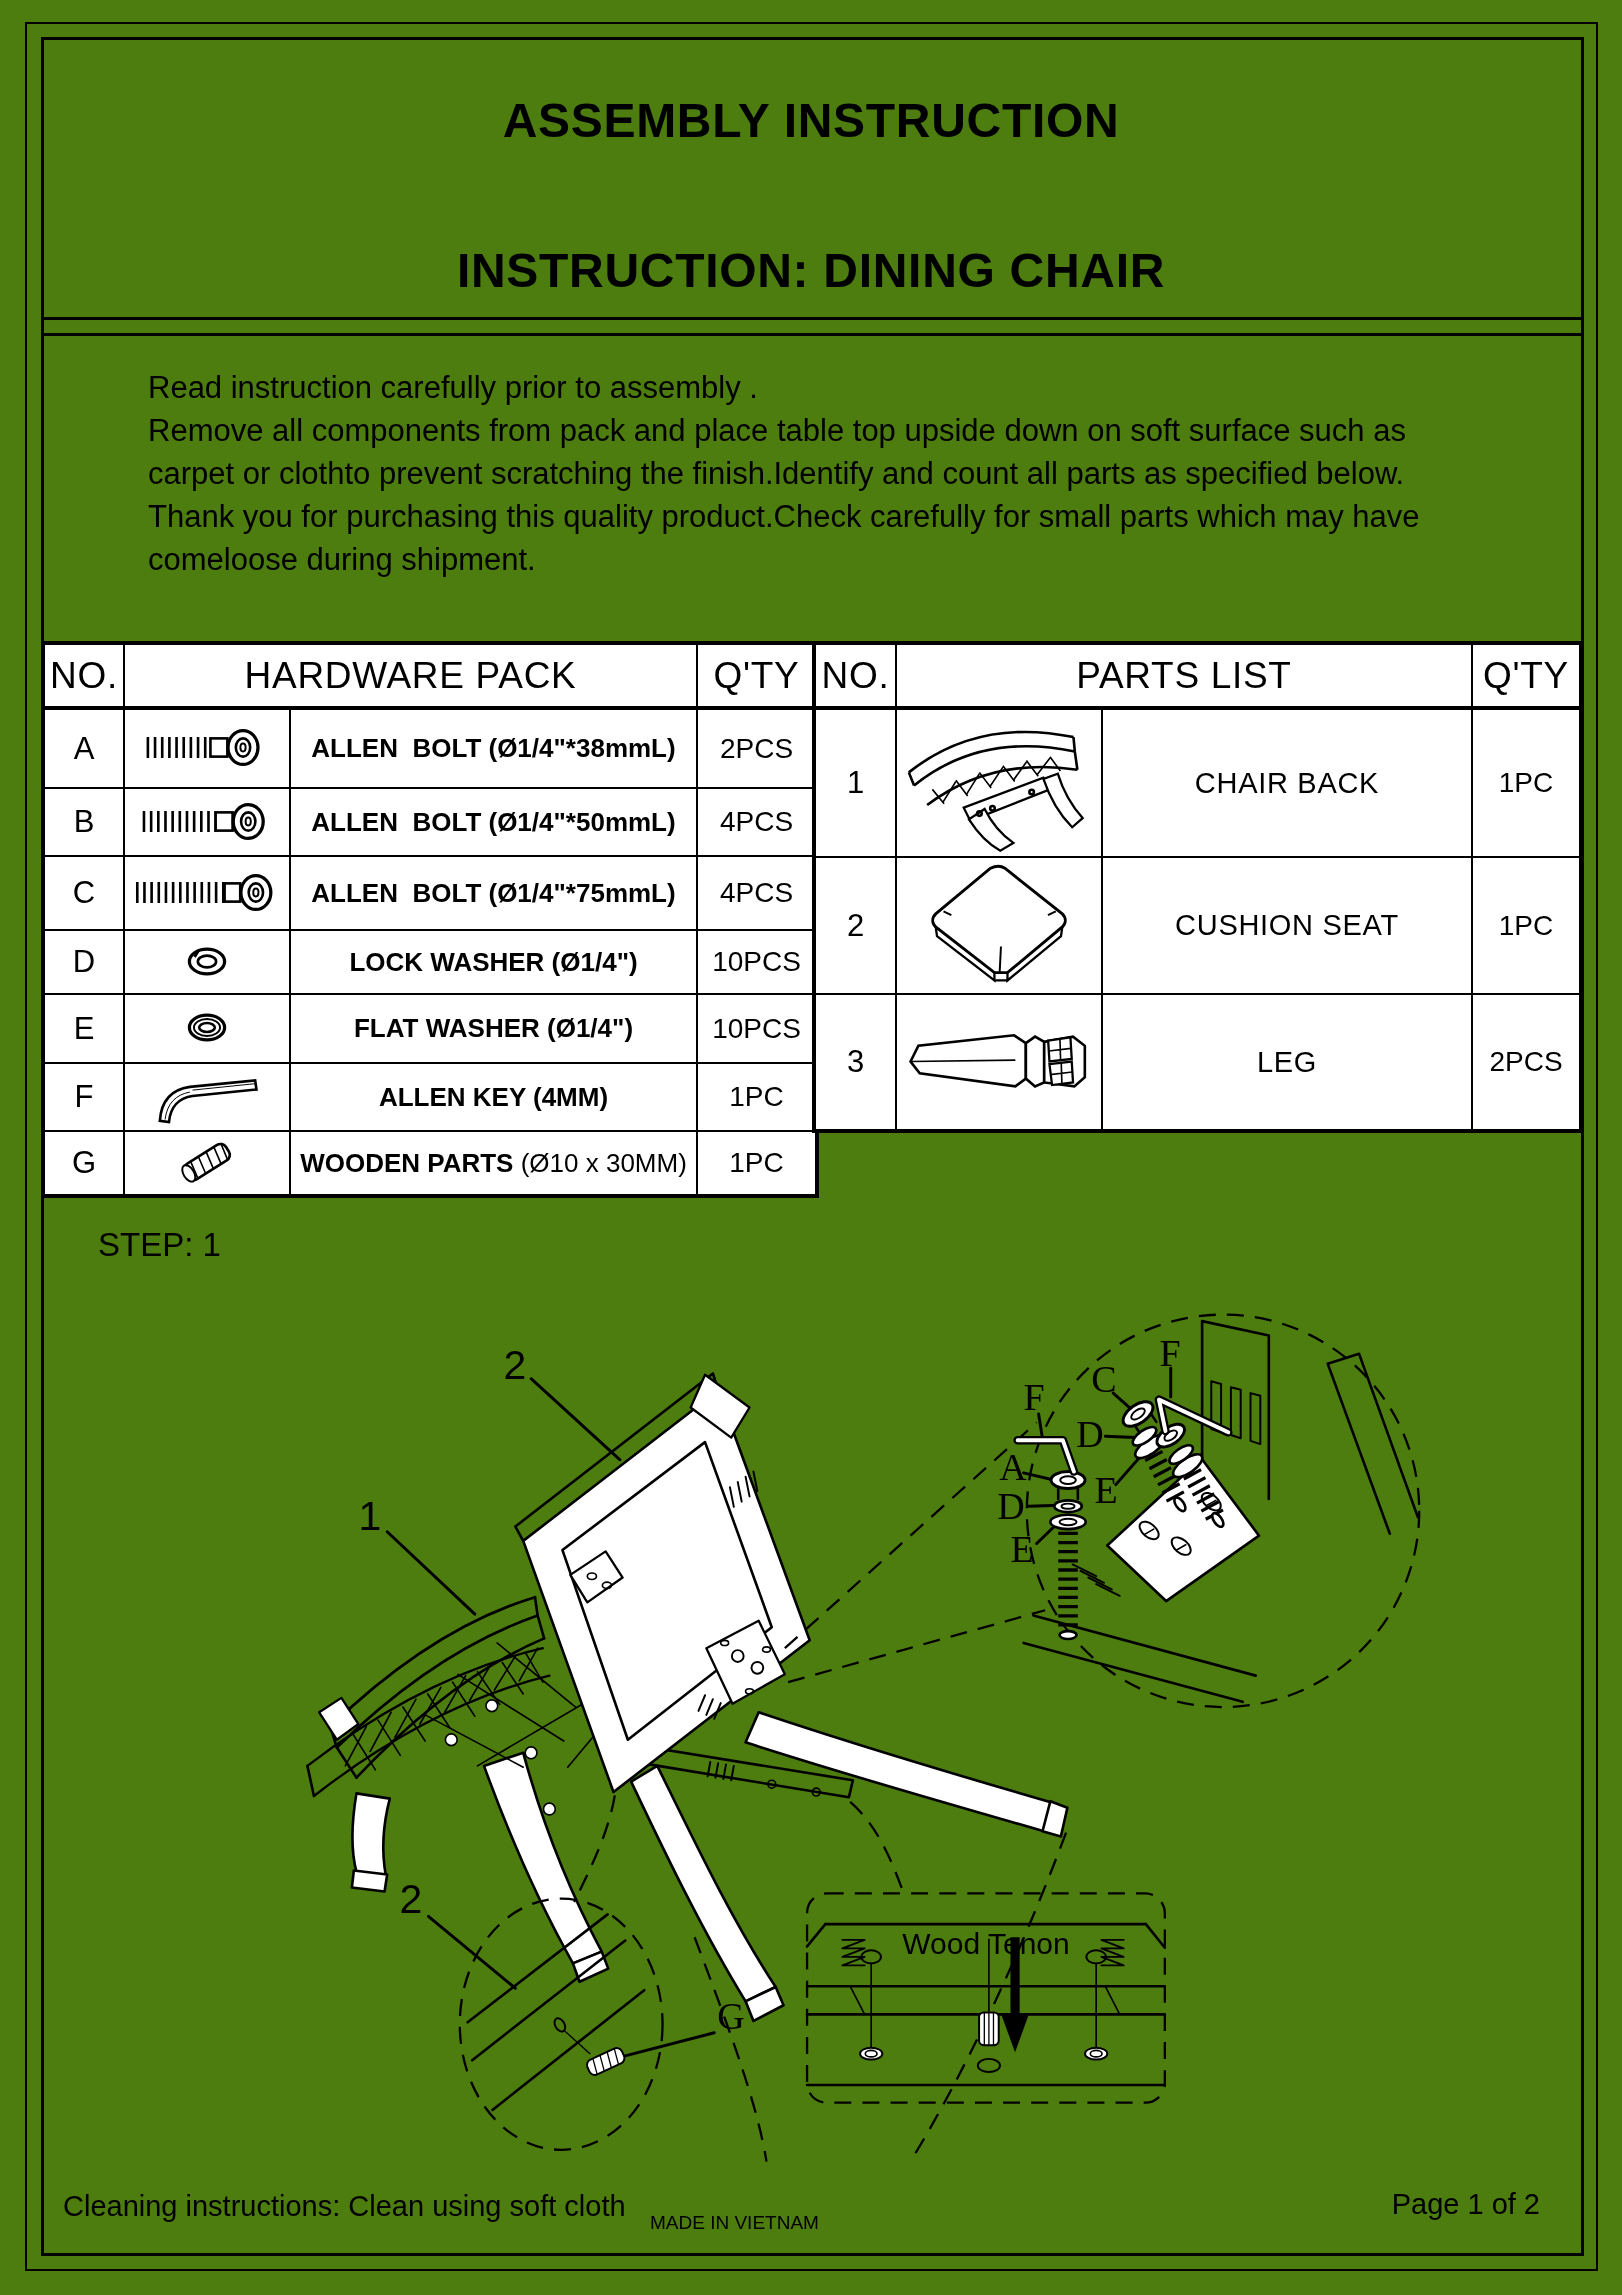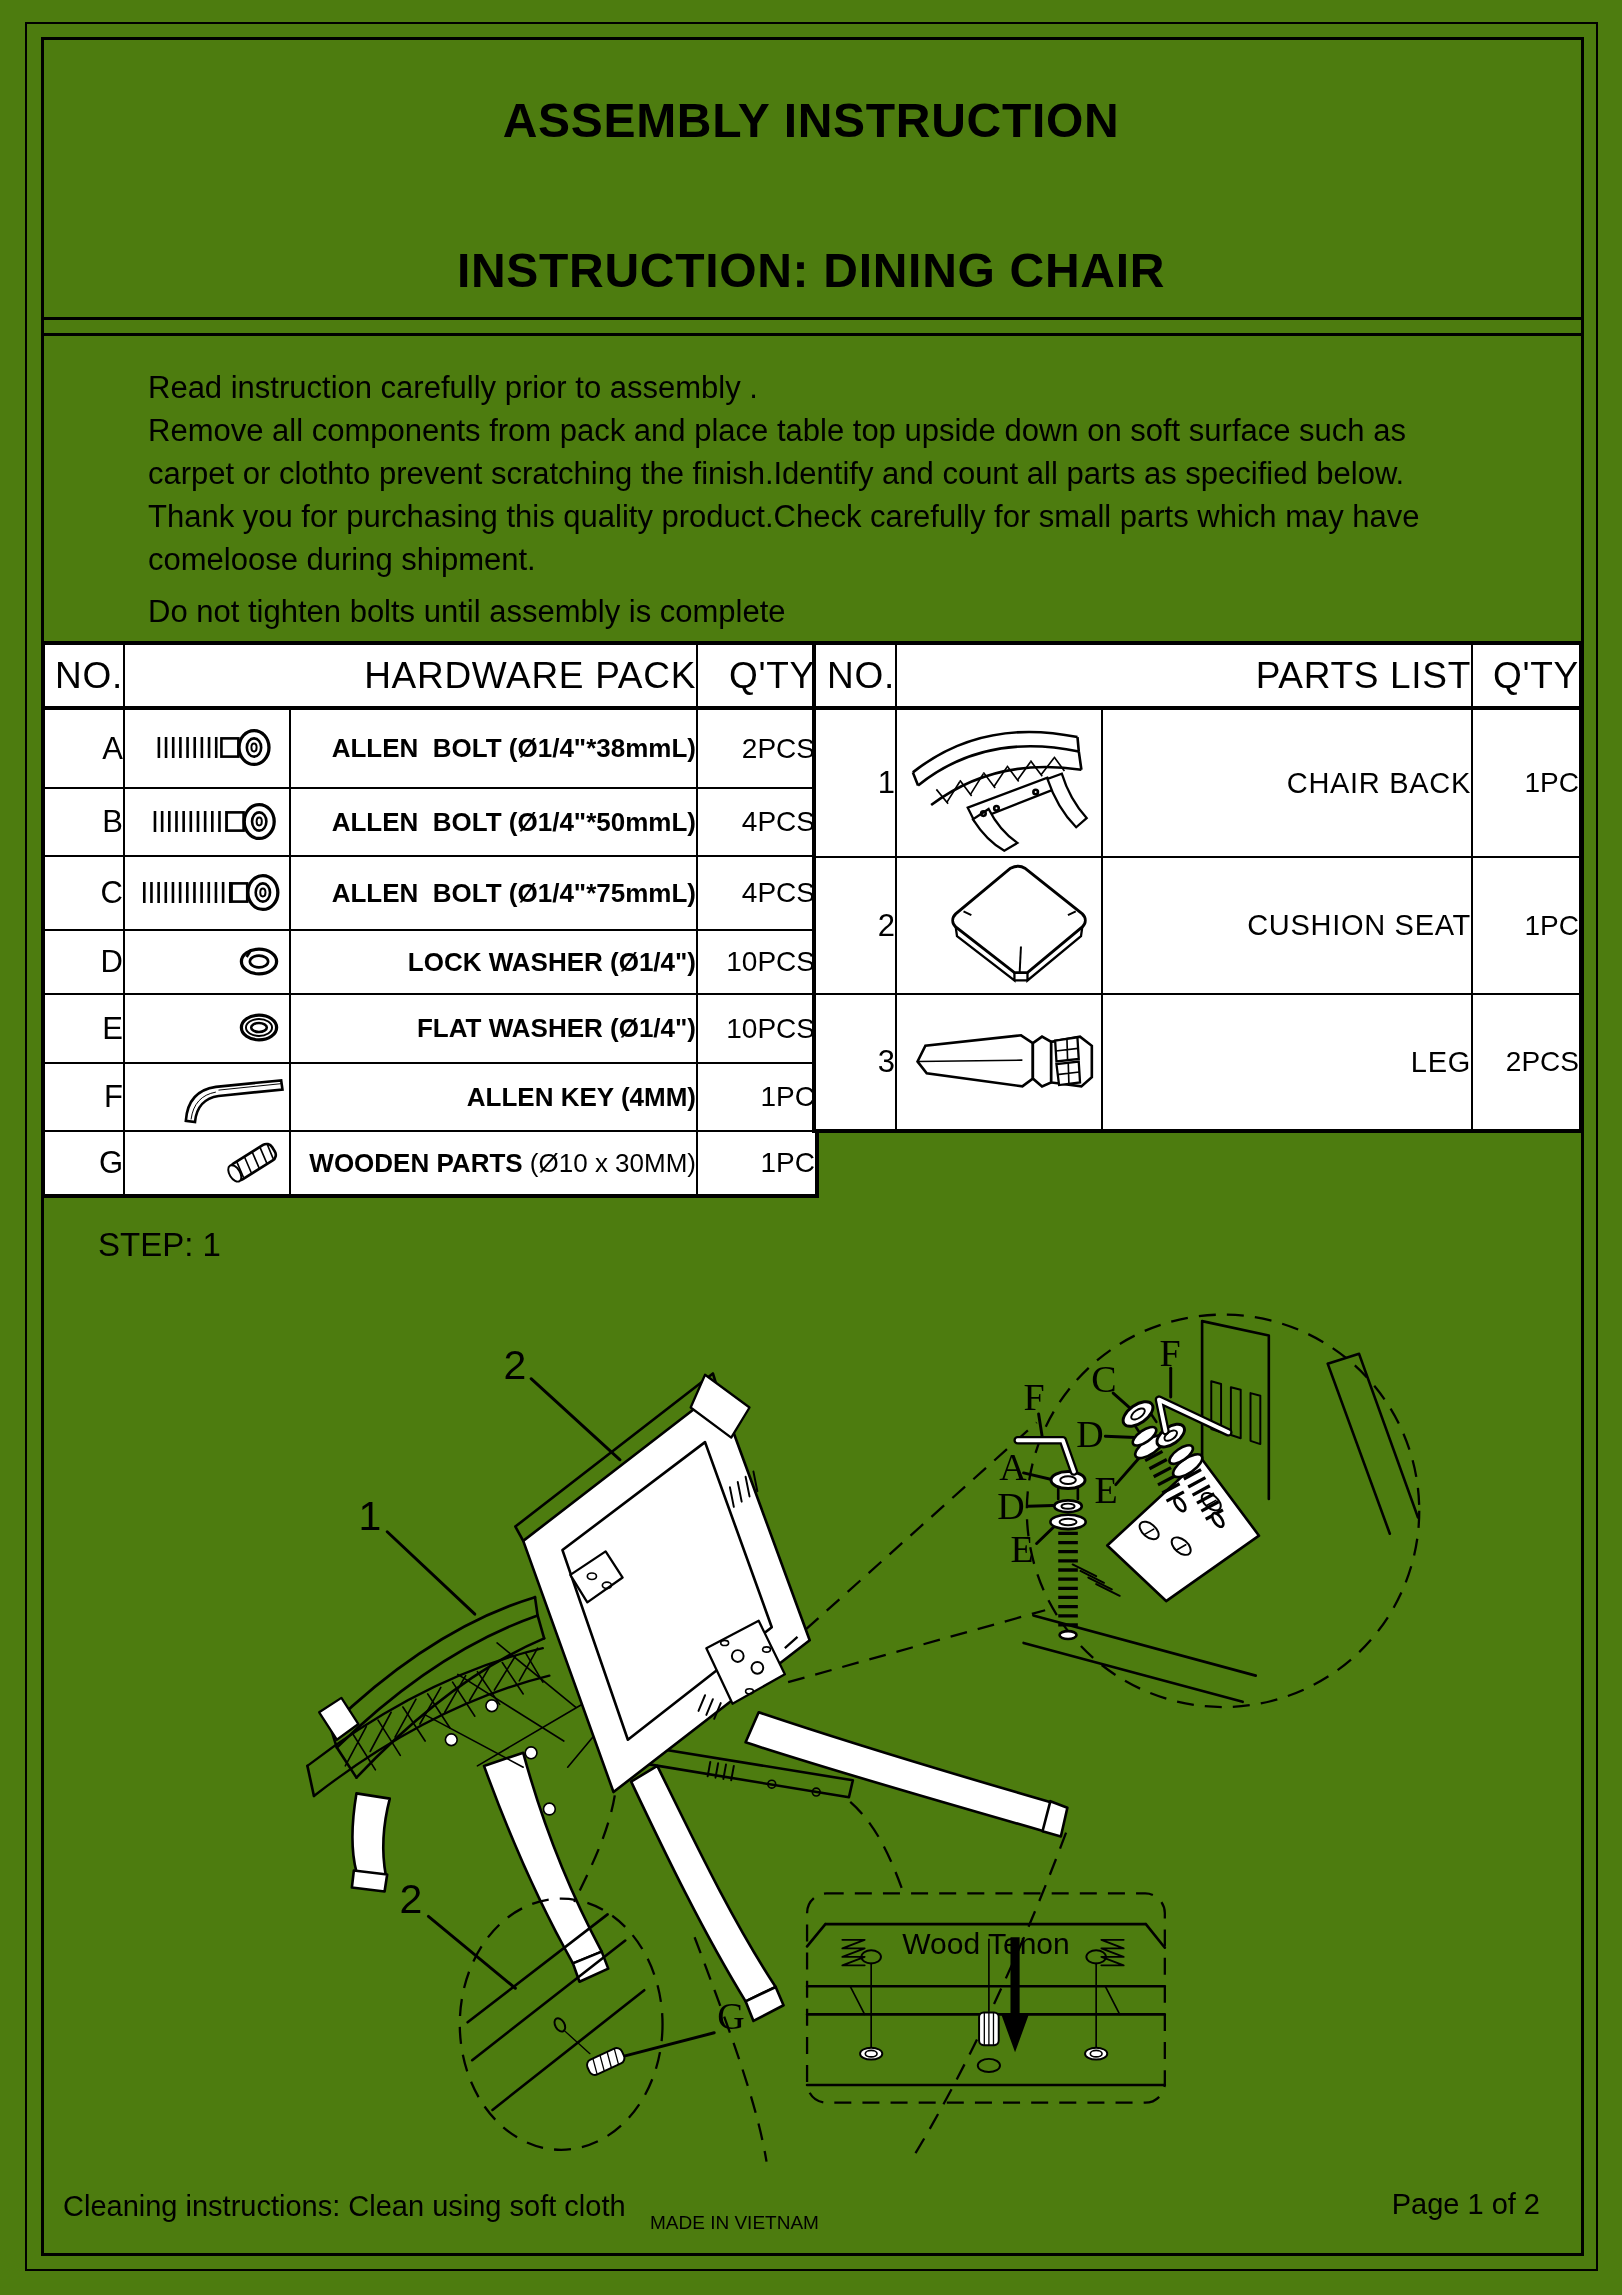--- a/index.html
+++ b/index.html
@@ -11,21 +11,21 @@
              font-size:48px;font-weight:bold;letter-spacing:0.7px;}
   .doc-subtitle{position:absolute;left:0;right:0;top:243px;text-align:center;
              font-size:48px;font-weight:bold;letter-spacing:0.7px;}
   .divider-band{position:absolute;left:43px;right:40px;top:317px;height:13px;
              border-top:3.9px solid #000;border-bottom:3.9px solid #000;}
   .instructions{position:absolute;left:148px;top:366px;width:1335px;
              font-size:31px;line-height:43px;}
   .instructions p{margin:0;}
   .instructions p.gap{margin-top:9.2px;}
   table{border-collapse:collapse;table-layout:fixed;position:absolute;background:#fff;}
-  td{border:2.6px solid #000;padding:0;text-align:right;vertical-align:middle;overflow:hidden;}
+  td{border:2.6px solid #000;padding:0;text-align:center;vertical-align:middle;overflow:hidden;}
   #hw-table{left:41px;top:641px;width:774px;border:4.6px solid #000;}
   #parts-table{left:812px;top:641px;width:769px;border:4.6px solid #000;}
   tr.thead td{border-bottom:4.6px solid #000;font-size:37px;letter-spacing:0.7px;}
   td.no-cell{font-size:31px;}
   td.desc-cell{font-size:26px;font-weight:bold;white-space:pre;}
   td.qty-cell{font-size:28px;}
   td.pname-cell{font-size:29px;letter-spacing:0.7px;}
   .desc-reg{font-weight:normal;}
   .step-label{position:absolute;left:98px;top:1226px;font-size:33px;}
   .diagram-svg{position:absolute;left:0;top:0;width:1622px;height:2295px;}
@@ -46,21 +46,20 @@
   <div class="inner-frame"></div>
 
   <div class="doc-title">ASSEMBLY INSTRUCTION</div>
   <div class="doc-subtitle">INSTRUCTION: DINING CHAIR</div>
   <div class="divider-band"></div>
 
   <div class="instructions">
     <p>Read instruction carefully prior to assembly .</p>
     <p>Remove all components from pack and place table top upside down on soft surface such as carpet or clothto prevent scratching the finish.Identify and count all parts as specified below.</p>
     <p>Thank you for purchasing this quality product.Check carefully for small parts which may have comeloose during shipment.</p>
-    <p class="gap">Do not tighten bolts until assembly is complete</p>
   </div>
 
   <table id="hw-table">
     <colgroup>
         <col style="width:81px">
         <col style="width:166px">
         <col style="width:407px">
         <col style="width:120px">
       </colgroup>
     <tbody>

